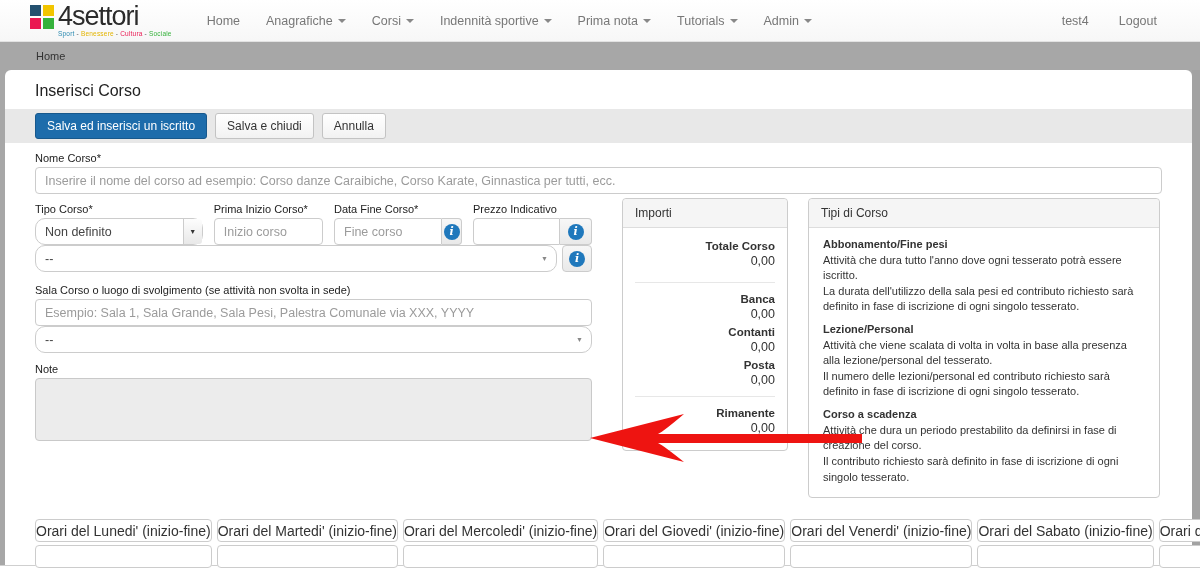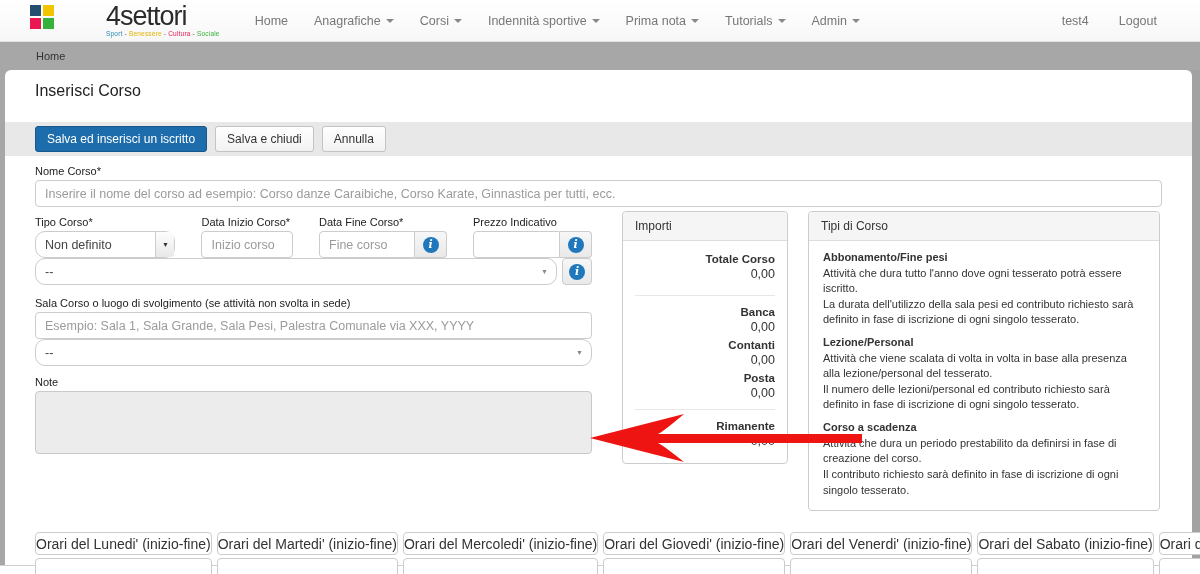--- a/index.html
+++ b/index.html
@@ -2,21 +2,21 @@
 <html><head>
 <meta charset="utf-8">
 <style>
   * { margin:0; padding:0; box-sizing:border-box; }
   html,body { width:1200px; height:574px; overflow:hidden; background:#fff;
     font-family:"Liberation Sans", sans-serif; }
 
   
   .navbar { height:42px; background:linear-gradient(#ffffff,#f7f7f7);
     border-bottom:1px solid #e2e2e2; display:flex; align-items:center; }
-  .brand { display:flex; align-items:flex-start; margin-left:30px;gap:48px; }
+  .brand { display:flex; align-items:flex-start; margin-left:30px; }
   .logo-squares { display:grid; grid-template-columns:11px 11px; grid-template-rows:11px 11px;
     gap:2px; margin-right:4px; margin-top:2px; }
   .sq { width:11px; height:11px; }
   .sq-tl { background:#23506f; } .sq-tr { background:#f2c500; }
   .sq-bl { background:#ea1751; } .sq-br { background:#35b23b; }
   .brand-text { display:flex; flex-direction:column; line-height:1; }
   .brand-name { font-size:27px; color:#2b2b2b; letter-spacing:-1px; font-weight:400; }
   .brand-tagline { font-size:6.5px; letter-spacing:.2px; margin-top:1px; color:#555; white-space:nowrap; }
   .tg-sport{color:#2a89b0;} .tg-ben{color:#e3b400;} .tg-cul{color:#ea1751;} .tg-soc{color:#35b23b;}
   .nav-items { display:flex; align-items:center; margin-left:22px; }
@@ -28,33 +28,33 @@
 
   
   .gray-wrap { position:relative; height:524px; background:#a7a7a7; border-bottom:1px solid #cfcfcf; }
   .breadcrumb { height:28px; line-height:28px; padding-left:36px; font-size:11px; color:#333; }
   .scrollbar-track { position:absolute; top:28px; right:0; width:8px; bottom:0; background:#a2a2a2; }
 
   
   .panel { position:relative; margin:0 8px 0 5px; height:495px; background:#fff;
     border-radius:6px 6px 0 0; }
   .page-title { padding:12px 0 0 30px; font-size:16px; color:#222; }
-  .toolbar { margin-top:22px; height:34px; background:#e8e8e8; display:flex; align-items:center;
+  .toolbar { margin-top:9px; height:34px; background:#e8e8e8; display:flex; align-items:center;
     padding-left:30px; gap:8px; }
   .btn { font-size:12px; padding:4px 11px; border-radius:3px; cursor:pointer; line-height:1.4; }
   .btn-primary { background:#1d6cab; border:1px solid #17588c; color:#fff; }
   .btn-default { background:linear-gradient(#ffffff,#f2f2f2); border:1px solid #c3c3c3; color:#333; }
 
   
   .form-area { padding:0 30px; }
   .lbl { font-size:11px; color:#222; margin-top:9px; margin-bottom:3px; }
   .inp { width:100%; height:27px; border:1px solid #ccc; border-radius:4px; padding:0 9px;
     font-size:12.5px; color:#555; background:#fff; font-family:"Liberation Sans",sans-serif; }
   .inp::placeholder { color:#9b9b9b; opacity:1; }
-  .row2 { display:flex; gap:26px; }
+  .row2 { display:flex; gap:11px; }
   .sel { height:27px; border:1px solid #ccc; border-radius:10px; background:#fff; display:flex;
     align-items:center; font-size:12.5px; color:#444; cursor:pointer; }
   .sel .sel-text { padding:0 9px; flex:1; }
   .sel .sel-btn { width:19px; align-self:stretch; border-left:1px solid #ccc;
     background:linear-gradient(#fdfdfd,#e8e8e8); border-radius:0 3px 3px 0;
     display:flex; align-items:center; justify-content:center; font-size:7px; color:#333; }
   .sel .sel-caret { font-size:7px; color:#888; padding-right:8px; }
   .igroup { display:flex; }
   .igroup .inp { border-radius:4px 0 0 4px; }
   .addon { width:32px; height:27px; border:1px solid #ccc; border-left:none;
@@ -172,27 +172,27 @@
         <div class="left-col">
           <div class="row2">
             <div style="width:178px;">
               <div class="lbl">Tipo Corso*</div>
               <div class="sel">
                 <span class="sel-text">Non definito</span>
                 <span class="sel-btn">▼</span>
               </div>
             </div>
             <div style="width:116px;">
-              <div class="lbl">Data Inizio Corso*</div>
+              <div class="lbl">Prima Inizio Corso*</div>
               <input class="inp" type="text" placeholder="Inizio corso" style="">
             </div>
             <div style="width:128px;">
               <div class="lbl">Data Fine Corso*</div>
               <div class="igroup">
-                <input class="inp" type="text" style="width: 96px;" placeholder="Fine corso">
+                <input class="inp" type="text" style="width: 108px;" placeholder="Fine corso">
                 <span class="addon">
                   <span class="info-circle">i</span>
                 </span>
               </div>
             </div>
             <div style="width:119px;">
               <div class="lbl">Prezzo Indicativo</div>
               <div class="igroup">
                 <input class="inp" type="text" style="width: 87px;">
                 <span class="addon">

